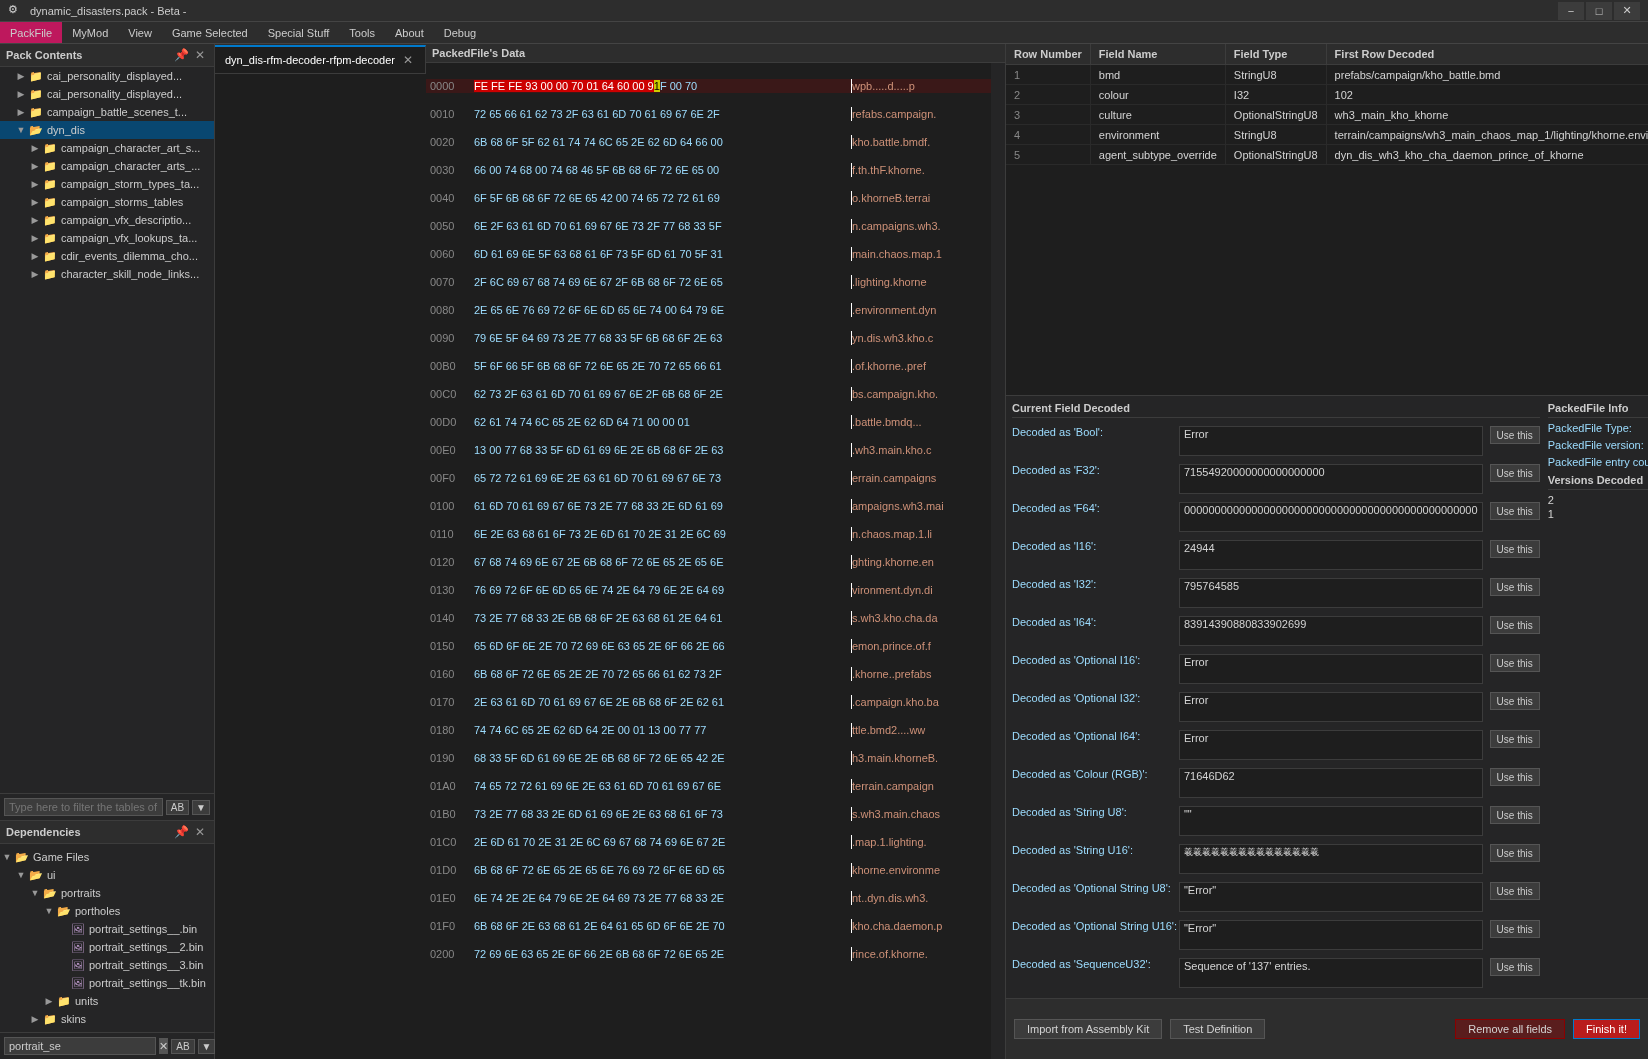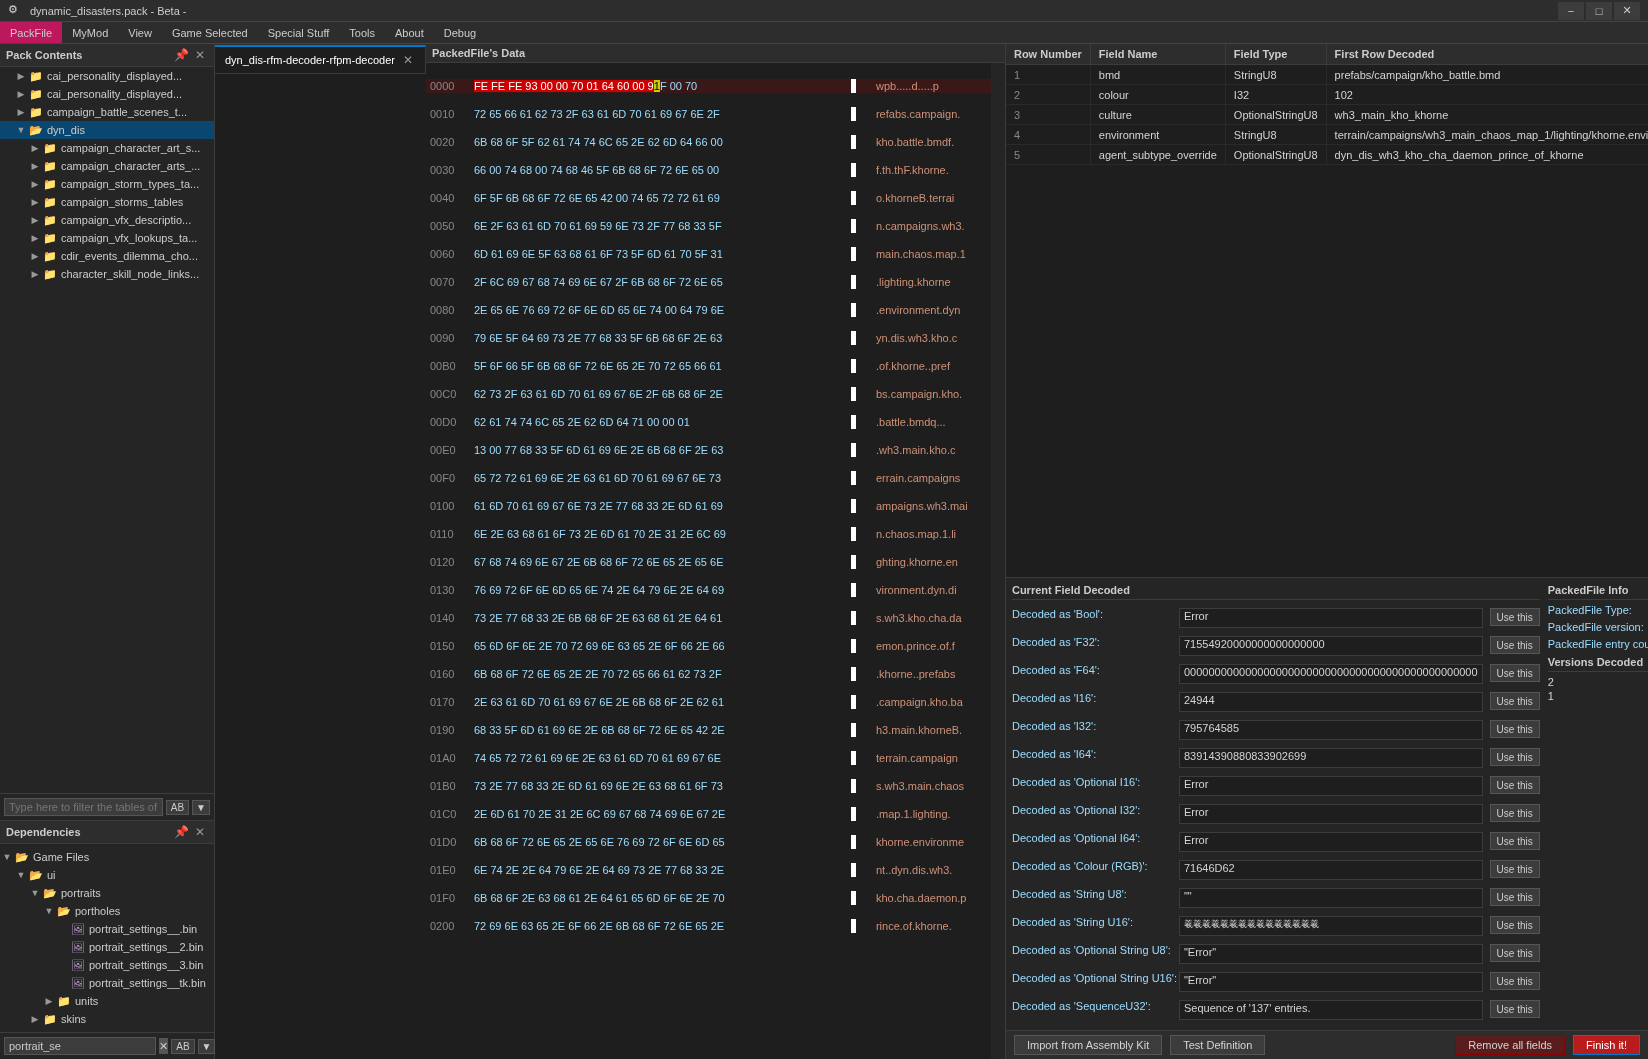--- a/index.html
+++ b/index.html
@@ -183,22 +183,22 @@
       padding-left: 4px;
     }
     .hex-bytes {
       flex: 1;
       color: #9cdcfe;
     }
     .hex-ascii {
       color: #ce9178;
       width: 140px;
       flex-shrink: 0;
-      border-left: 5px solid #ffffff;
-      padding-left: 20px;
+      border-left: 1px solid #ffffff;
+      padding-left: 0;
     }
     .hex-scrollbar { width: 14px; background: #252526; }
 
     
     .right-panel {
       flex: 1;
       display: flex;
       flex-direction: column;
       overflow: hidden;
     }
@@ -275,21 +275,21 @@
       font-size: 11px;
       white-space: nowrap;
     }
     .decoded-value {
       flex: 1;
       background: #1e1e1e;
       border: 1px solid #3c3c3c;
       color: #d4d4d4;
       padding: 1px 4px;
       font-size: 11px;
-      height: 20px;
+      height: 30px;
       overflow: hidden;
       white-space: nowrap;
     }
     .use-this-btn {
       background: #3c3c3c;
       border: 1px solid #555;
       color: #ccc;
       padding: 1px 6px;
       cursor: pointer;
       font-size: 10px;
@@ -317,21 +317,21 @@
       margin-bottom: 4px;
     }
     .version-item { color: #d4d4d4; margin-bottom: 2px; }
 
     
     .action-bar {
       background: #2d2d2d;
       border-top: 1px solid #3c3c3c;
       display: flex;
       align-items: center;
-      padding: 4px 8px;
+      padding: 20px 8px;
       gap: 8px;
     }
     .action-btn {
       background: #3c3c3c;
       border: 1px solid #555;
       color: #d4d4d4;
       padding: 3px 12px;
       cursor: pointer;
       font-size: 11px;
     }
@@ -632,38 +632,39 @@
       <div class="packed-file-panel">
         <div class="packed-file-header">PackedFile's Data</div>
         <div class="hex-container">
           <div class="hex-scroll">
             <div class="hex-grid">
 <div class="hex-row hex-row-highlight"><span class="hex-addr">0000</span><span class="hex-bytes"><span class="hex-highlight-red">FE FE FE 93 00 00 70 01 64 60 00 9</span><span class="hex-highlight-yellow">1</span>F 00 70</span><span class="hex-ascii">wpb.....d.....p</span></div>
 <div class="hex-row"><span class="hex-addr">0010</span><span class="hex-bytes">72 65 66 61 62 73 2F 63 61 6D 70 61 69 67 6E 2F</span><span class="hex-ascii">refabs.campaign.</span></div>
 <div class="hex-row"><span class="hex-addr">0020</span><span class="hex-bytes">6B 68 6F 5F 62 61 74 74 6C 65 2E 62 6D 64 66 00</span><span class="hex-ascii">kho.battle.bmdf.</span></div>
 <div class="hex-row"><span class="hex-addr">0030</span><span class="hex-bytes">66 00 74 68 00 74 68 46 5F 6B 68 6F 72 6E 65 00</span><span class="hex-ascii">f.th.thF.khorne.</span></div>
 <div class="hex-row"><span class="hex-addr">0040</span><span class="hex-bytes">6F 5F 6B 68 6F 72 6E 65 42 00 74 65 72 72 61 69</span><span class="hex-ascii">o.khorneB.terrai</span></div>
-<div class="hex-row"><span class="hex-addr">0050</span><span class="hex-bytes">6E 2F 63 61 6D 70 61 69 59 6E 73 2F 77 68 33 5F</span><span class="hex-ascii">n.campaigns.wh3.</span></div>
+<div class="hex-row"><span class="hex-addr">0050</span><span class="hex-bytes">6E 2F 63 61 6D 70 61 69 67 6E 73 2F 77 68 33 5F</span><span class="hex-ascii">n.campaigns.wh3.</span></div>
 <div class="hex-row"><span class="hex-addr">0060</span><span class="hex-bytes">6D 61 69 6E 5F 63 68 61 6F 73 5F 6D 61 70 5F 31</span><span class="hex-ascii">main.chaos.map.1</span></div>
 <div class="hex-row"><span class="hex-addr">0070</span><span class="hex-bytes">2F 6C 69 67 68 74 69 6E 67 2F 6B 68 6F 72 6E 65</span><span class="hex-ascii">.lighting.khorne</span></div>
 <div class="hex-row"><span class="hex-addr">0080</span><span class="hex-bytes">2E 65 6E 76 69 72 6F 6E 6D 65 6E 74 00 64 79 6E</span><span class="hex-ascii">.environment.dyn</span></div>
 <div class="hex-row"><span class="hex-addr">0090</span><span class="hex-bytes">79 6E 5F 64 69 73 2E 77 68 33 5F 6B 68 6F 2E 63</span><span class="hex-ascii">yn.dis.wh3.kho.c</span></div>
 <div class="hex-row"><span class="hex-addr">00B0</span><span class="hex-bytes">5F 6F 66 5F 6B 68 6F 72 6E 65 2E 70 72 65 66 61</span><span class="hex-ascii">.of.khorne..pref</span></div>
 <div class="hex-row"><span class="hex-addr">00C0</span><span class="hex-bytes">62 73 2F 63 61 6D 70 61 69 67 6E 2F 6B 68 6F 2E</span><span class="hex-ascii">bs.campaign.kho.</span></div>
 <div class="hex-row"><span class="hex-addr">00D0</span><span class="hex-bytes">62 61 74 74 6C 65 2E 62 6D 64 71 00 00 01</span><span class="hex-ascii">.battle.bmdq...</span></div>
 <div class="hex-row"><span class="hex-addr">00E0</span><span class="hex-bytes">13 00 77 68 33 5F 6D 61 69 6E 2E 6B 68 6F 2E 63</span><span class="hex-ascii">.wh3.main.kho.c</span></div>
 <div class="hex-row"><span class="hex-addr">00F0</span><span class="hex-bytes">65 72 72 61 69 6E 2E 63 61 6D 70 61 69 67 6E 73</span><span class="hex-ascii">errain.campaigns</span></div>
 <div class="hex-row"><span class="hex-addr">0100</span><span class="hex-bytes">61 6D 70 61 69 67 6E 73 2E 77 68 33 2E 6D 61 69</span><span class="hex-ascii">ampaigns.wh3.mai</span></div>
 <div class="hex-row"><span class="hex-addr">0110</span><span class="hex-bytes">6E 2E 63 68 61 6F 73 2E 6D 61 70 2E 31 2E 6C 69</span><span class="hex-ascii">n.chaos.map.1.li</span></div>
 <div class="hex-row"><span class="hex-addr">0120</span><span class="hex-bytes">67 68 74 69 6E 67 2E 6B 68 6F 72 6E 65 2E 65 6E</span><span class="hex-ascii">ghting.khorne.en</span></div>
 <div class="hex-row"><span class="hex-addr">0130</span><span class="hex-bytes">76 69 72 6F 6E 6D 65 6E 74 2E 64 79 6E 2E 64 69</span><span class="hex-ascii">vironment.dyn.di</span></div>
 <div class="hex-row"><span class="hex-addr">0140</span><span class="hex-bytes">73 2E 77 68 33 2E 6B 68 6F 2E 63 68 61 2E 64 61</span><span class="hex-ascii">s.wh3.kho.cha.da</span></div>
 <div class="hex-row"><span class="hex-addr">0150</span><span class="hex-bytes">65 6D 6F 6E 2E 70 72 69 6E 63 65 2E 6F 66 2E 66</span><span class="hex-ascii">emon.prince.of.f</span></div>
 <div class="hex-row"><span class="hex-addr">0160</span><span class="hex-bytes">6B 68 6F 72 6E 65 2E 2E 70 72 65 66 61 62 73 2F</span><span class="hex-ascii">.khorne..prefabs</span></div>
 <div class="hex-row"><span class="hex-addr">0170</span><span class="hex-bytes">2E 63 61 6D 70 61 69 67 6E 2E 6B 68 6F 2E 62 61</span><span class="hex-ascii">.campaign.kho.ba</span></div>
+<div class="hex-row"><span class="hex-addr">0180</span><span class="hex-bytes">74 74 6C 65 2E 62 6D 64 2E 00 01 13 00 77 77</span><span class="hex-ascii">ttle.bmd2....ww</span></div>
 <div class="hex-row"><span class="hex-addr">0190</span><span class="hex-bytes">68 33 5F 6D 61 69 6E 2E 6B 68 6F 72 6E 65 42 2E</span><span class="hex-ascii">h3.main.khorneB.</span></div>
 <div class="hex-row"><span class="hex-addr">01A0</span><span class="hex-bytes">74 65 72 72 61 69 6E 2E 63 61 6D 70 61 69 67 6E</span><span class="hex-ascii">terrain.campaign</span></div>
 <div class="hex-row"><span class="hex-addr">01B0</span><span class="hex-bytes">73 2E 77 68 33 2E 6D 61 69 6E 2E 63 68 61 6F 73</span><span class="hex-ascii">s.wh3.main.chaos</span></div>
 <div class="hex-row"><span class="hex-addr">01C0</span><span class="hex-bytes">2E 6D 61 70 2E 31 2E 6C 69 67 68 74 69 6E 67 2E</span><span class="hex-ascii">.map.1.lighting.</span></div>
 <div class="hex-row"><span class="hex-addr">01D0</span><span class="hex-bytes">6B 68 6F 72 6E 65 2E 65 6E 76 69 72 6F 6E 6D 65</span><span class="hex-ascii">khorne.environme</span></div>
 <div class="hex-row"><span class="hex-addr">01E0</span><span class="hex-bytes">6E 74 2E 2E 64 79 6E 2E 64 69 73 2E 77 68 33 2E</span><span class="hex-ascii">nt..dyn.dis.wh3.</span></div>
 <div class="hex-row"><span class="hex-addr">01F0</span><span class="hex-bytes">6B 68 6F 2E 63 68 61 2E 64 61 65 6D 6F 6E 2E 70</span><span class="hex-ascii">kho.cha.daemon.p</span></div>
 <div class="hex-row"><span class="hex-addr">0200</span><span class="hex-bytes">72 69 6E 63 65 2E 6F 66 2E 6B 68 6F 72 6E 65 2E</span><span class="hex-ascii">rince.of.khorne.</span></div>
 
 

